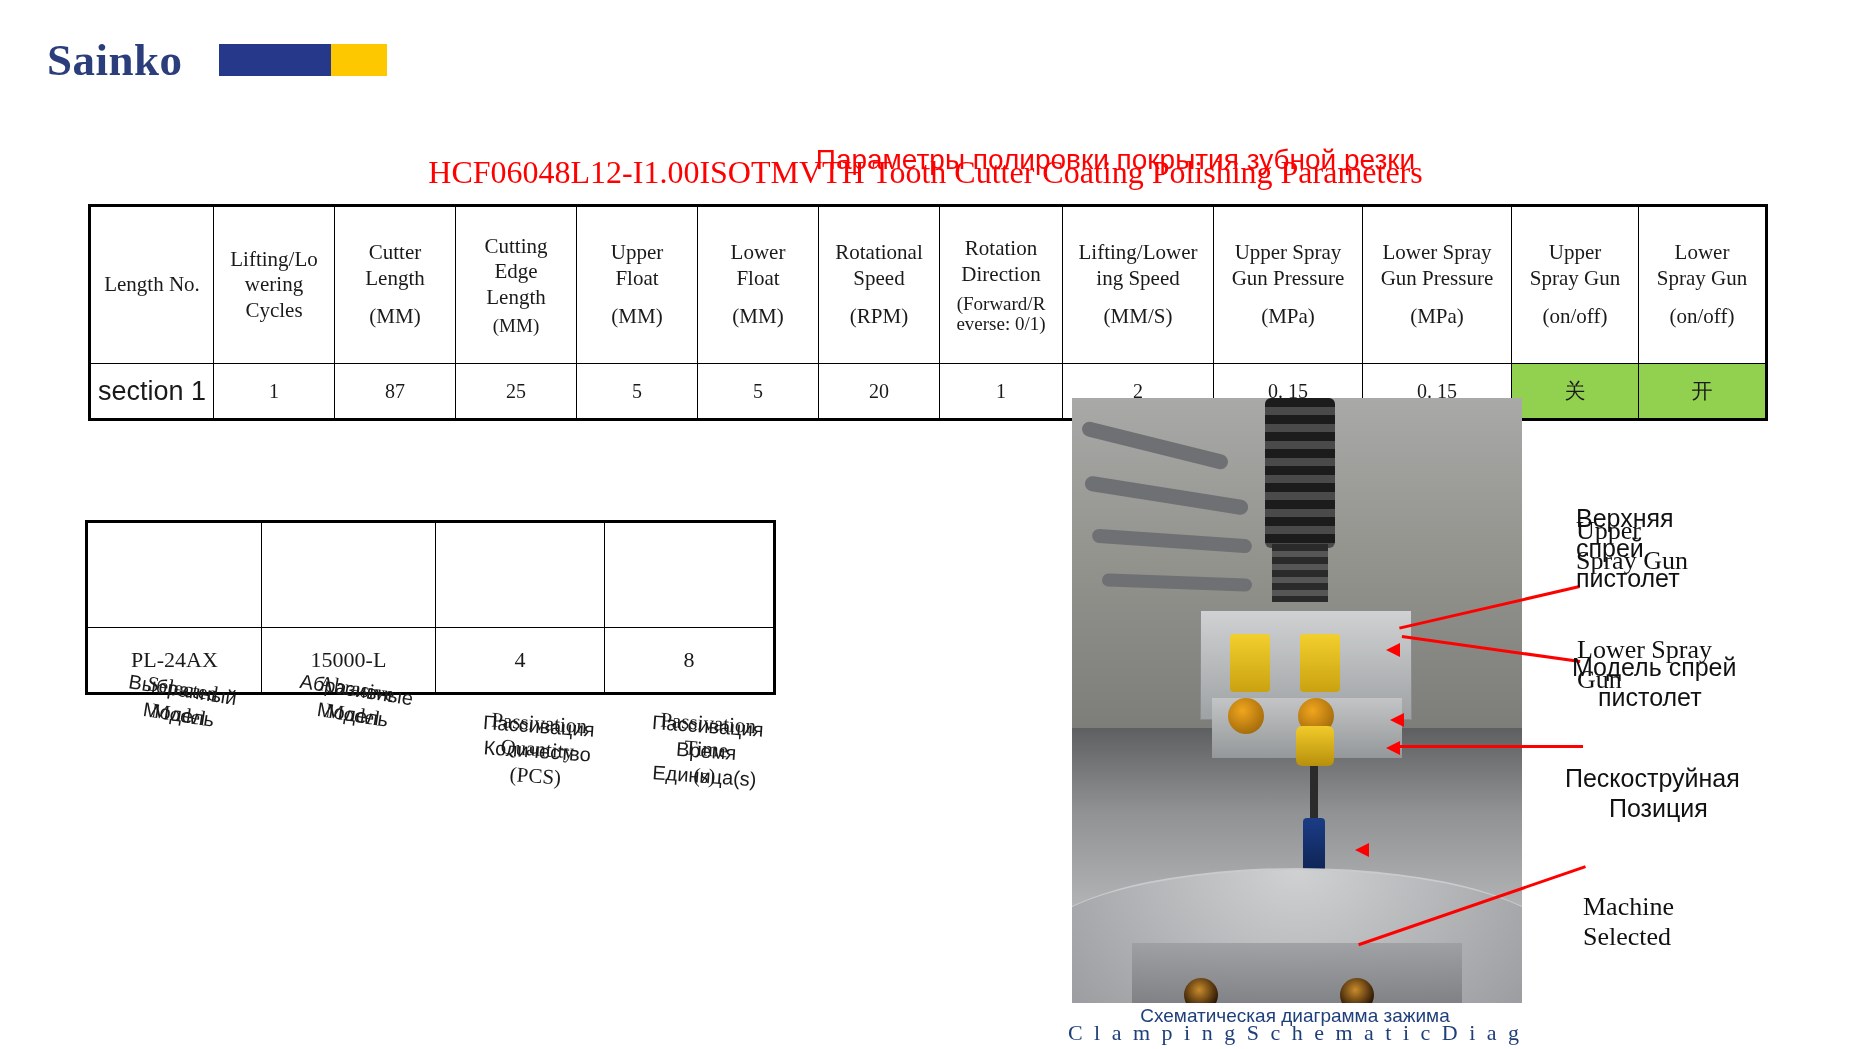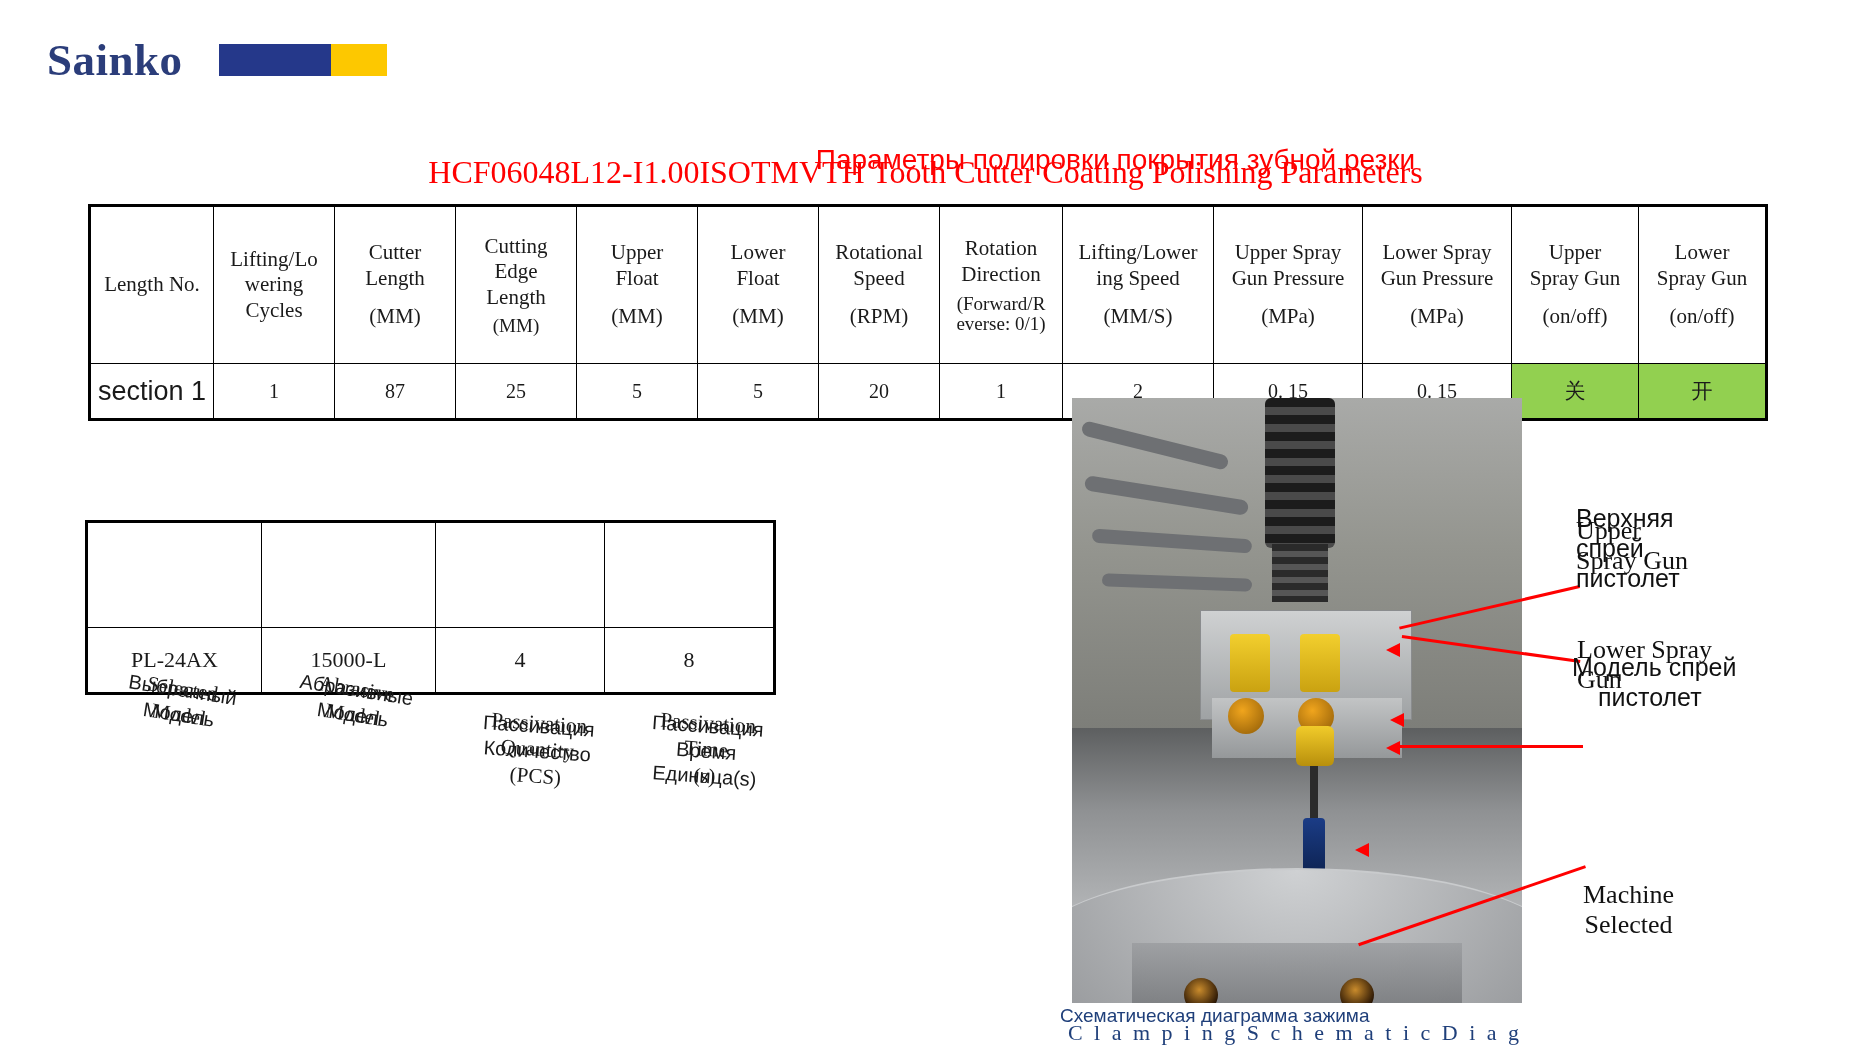--- a/index.html
+++ b/index.html
@@ -152,21 +152,21 @@
     font-family:"Liberation Sans", sans-serif;font-size:25px;line-height:1.2;color:#111;
   }
 
   
   #caption{position:absolute;left:1060px;top:1020px;width:470px;height:36px;}
   #caption .en{
     position:absolute;left:0;width:470px;text-align:center;
     font-family:"Liberation Serif", serif;font-size:22px;letter-spacing:3px;color:#1f3f7a;
   }
   #caption .ru{
-    position:absolute;left:0;top:-15px;width:470px;text-align:left;
+    position:absolute;left:0;top:-15px;width:470px;text-align:center;
     font-family:"Liberation Sans", sans-serif;font-size:19px;color:#1f3f7a;
   }
 </style>
 </head>
 <body>
 
 <div id="logo">
   <span class="word">Sainko</span>
   <span class="bars">
     <span class="bar-blue"></span>
@@ -381,24 +381,28 @@
     <span>Lower Spray</span><br>
     <span>Gun</span>
   </span>
   <span class="ru" style="top:17px;left:-5px;">
     <span>Модель спрей</span><br>
     <span style="margin-left:26px;display:inline-block;">пистолет</span>
   </span>
 </div>
 
 <div class="callout" style="left:1583px;top:750px;">
+  <span class="ru" style="top:13px;left:-18px;">
+    <span>Пескоструйная</span><br>
+    <span style="margin-left:44px;display:inline-block;">Позиция</span>
+  </span>
 </div>
 
 <div class="callout" style="left:1583px;top:880px;">
-  <span class="en" style="top:0px;text-align:center;">
+  <span class="en" style="top:12px;">
     <span>Machine</span><br>
     <span>Selected</span>
   </span>
 </div>
 
 <div id="caption">
   <div class="ru">Схематическая диаграмма зажима</div>
   <div class="en">C l a m p i n g   S c h e m a t i c   D i a g r a m</div>
 </div>
 

